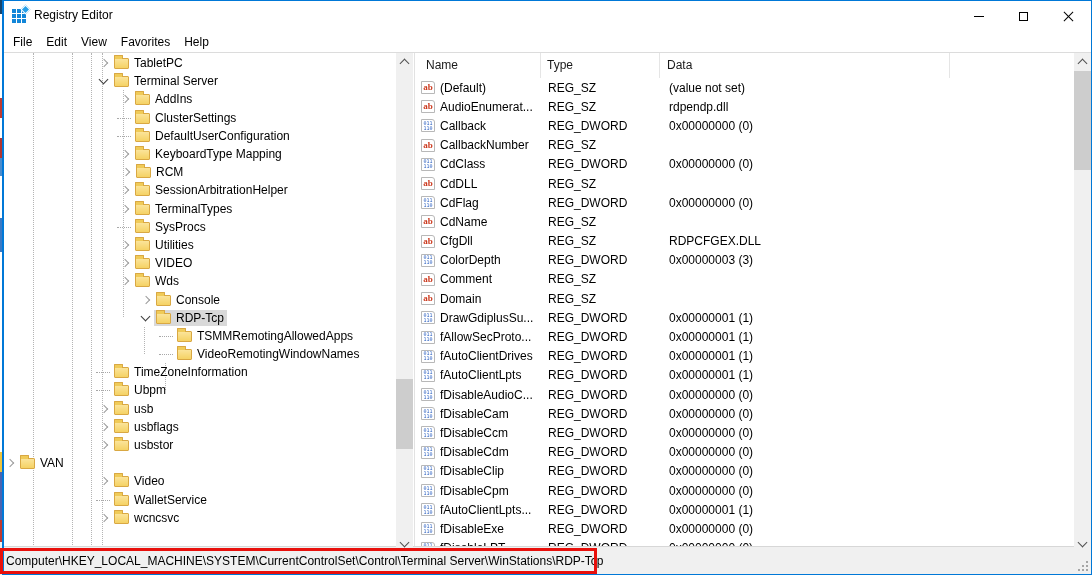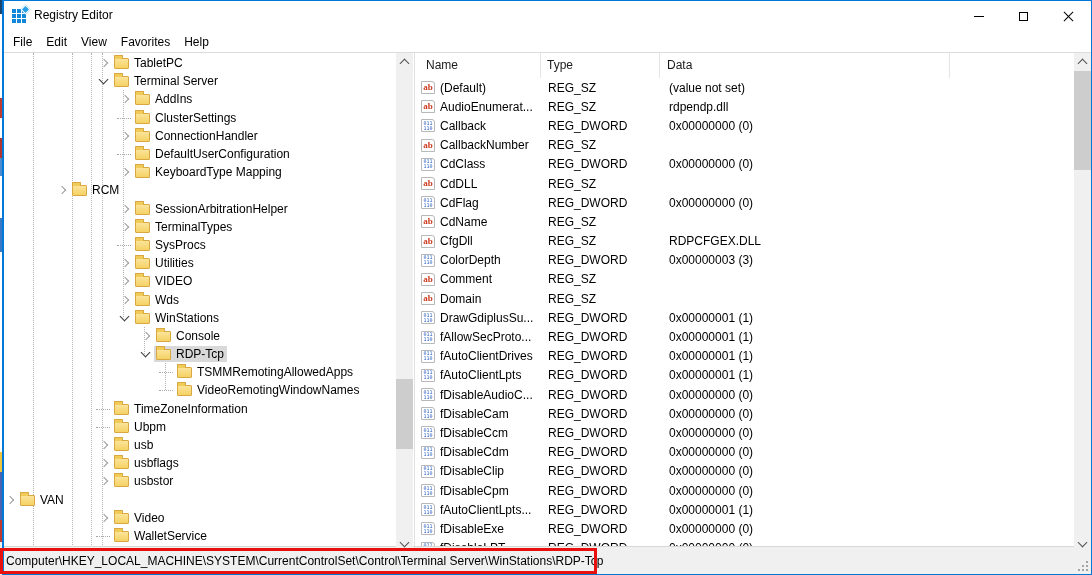--- a/index.html
+++ b/index.html
@@ -181,42 +181,35 @@
       <span class="tree-label">AddIns</span>
     </span>
   </div>
           <div class="tree-item leaf" style="padding-left: 115px;">
     <span class="chev"></span>
     <span class="node">
       <span class="folder"></span>
       <span class="tree-label">ClusterSettings</span>
     </span>
   </div>
-          <div class="tree-item collapsed" style="padding-left: 115px;">
-    <span class="chev"></span>
-    <span class="node">
-      <span class="folder"></span>
-      <span class="tree-label">ConnectionHandler</span>
-    </span>
-  </div>
           <div class="tree-item leaf" style="padding-left: 115px;">
     <span class="chev"></span>
     <span class="node">
       <span class="folder"></span>
       <span class="tree-label">DefaultUserConfiguration</span>
     </span>
   </div>
           <div class="tree-item collapsed" style="padding-left: 115px;">
     <span class="chev"></span>
     <span class="node">
       <span class="folder"></span>
       <span class="tree-label">KeyboardType Mapping</span>
     </span>
   </div>
-          <div class="tree-item collapsed" style="padding-left: 52px;">
+          <div class="tree-item collapsed" style="padding-left: 116px;">
     <span class="chev"></span>
     <span class="node">
       <span class="folder"></span>
       <span class="tree-label">RCM</span>
     </span>
   </div>
           <div class="tree-item collapsed" style="padding-left: 115px;">
     <span class="chev"></span>
     <span class="node">
       <span class="folder"></span>
@@ -249,27 +242,20 @@
     <span class="node">
       <span class="folder"></span>
       <span class="tree-label">VIDEO</span>
     </span>
   </div>
           <div class="tree-item collapsed" style="padding-left: 115px;">
     <span class="chev"></span>
     <span class="node">
       <span class="folder"></span>
       <span class="tree-label">Wds</span>
-    </span>
-  </div>
-          <div class="tree-item expanded" style="padding-left: 115px;">
-    <span class="chev"></span>
-    <span class="node">
-      <span class="folder"></span>
-      <span class="tree-label">WinStations</span>
     </span>
   </div>
           <div class="tree-item collapsed" style="padding-left: 136px;">
     <span class="chev"></span>
     <span class="node">
       <span class="folder"></span>
       <span class="tree-label">Console</span>
     </span>
   </div>
           <div class="tree-item expanded selected" style="padding-left: 136px;">

